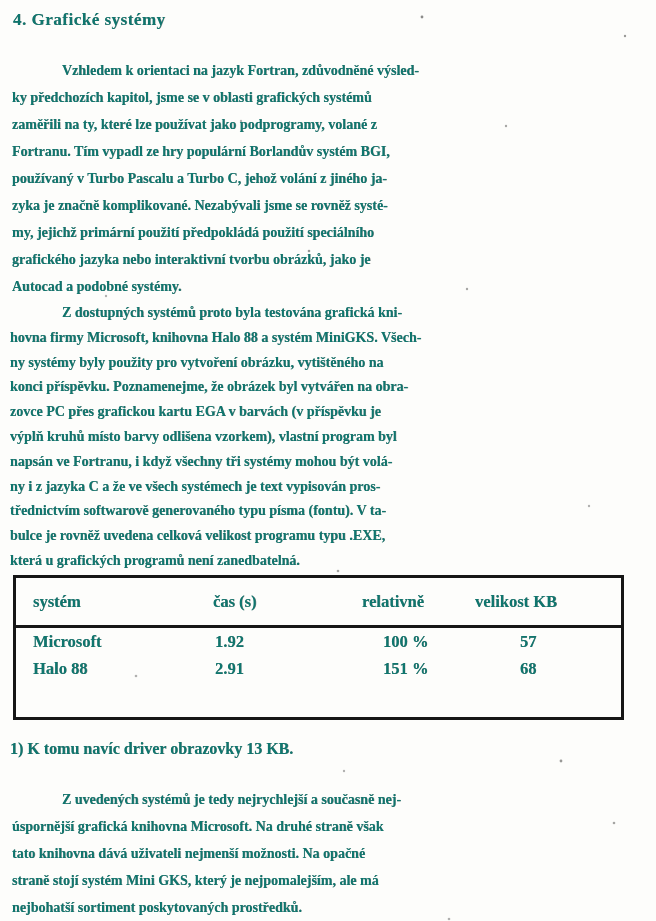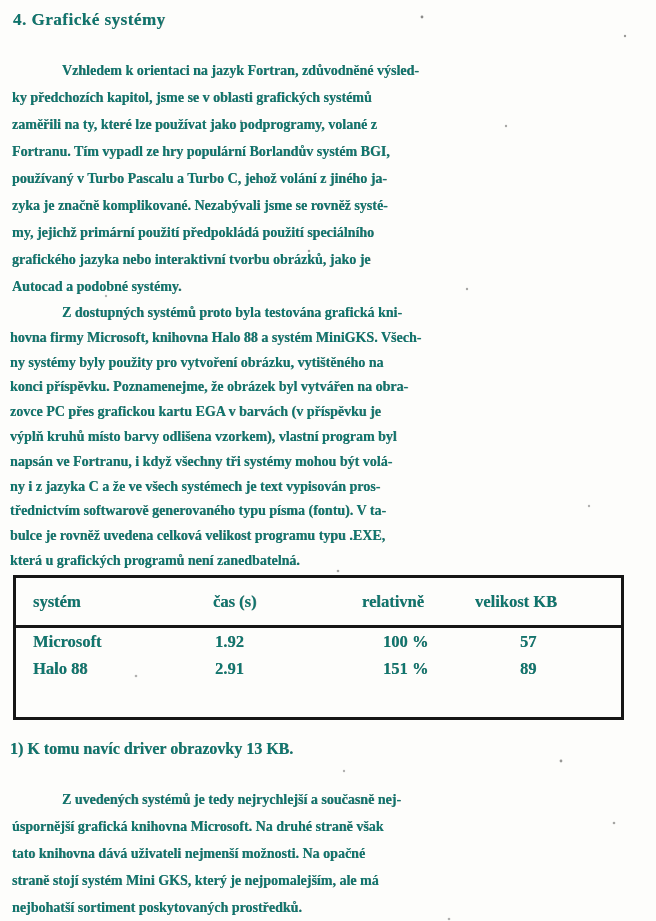--- a/index.html
+++ b/index.html
@@ -115,21 +115,21 @@
       <span class="c0">Microsoft</span>
       <span class="c1">1.92</span>
       <span class="c2">100 %</span>
       <span class="c3">57</span>
     </div>
 
     <div class="trow r1">
       <span class="c0">Halo 88</span>
       <span class="c1">2.91</span>
       <span class="c2">151 %</span>
-      <span class="c3">89</span>
+      <span class="c3">68</span>
     </div>
 
   </div>
 
   <div class="footnote">1) K tomu navíc driver obrazovky 13 KB.</div>
 
   <div class="para p3">Z uvedených systémů je tedy nejrychlejší a současně nej-
 úspornější grafická knihovna Microsoft. Na druhé straně však
 tato knihovna dává uživateli nejmenší možnosti. Na opačné
 straně stojí systém Mini GKS, který je nejpomalejším, ale má

